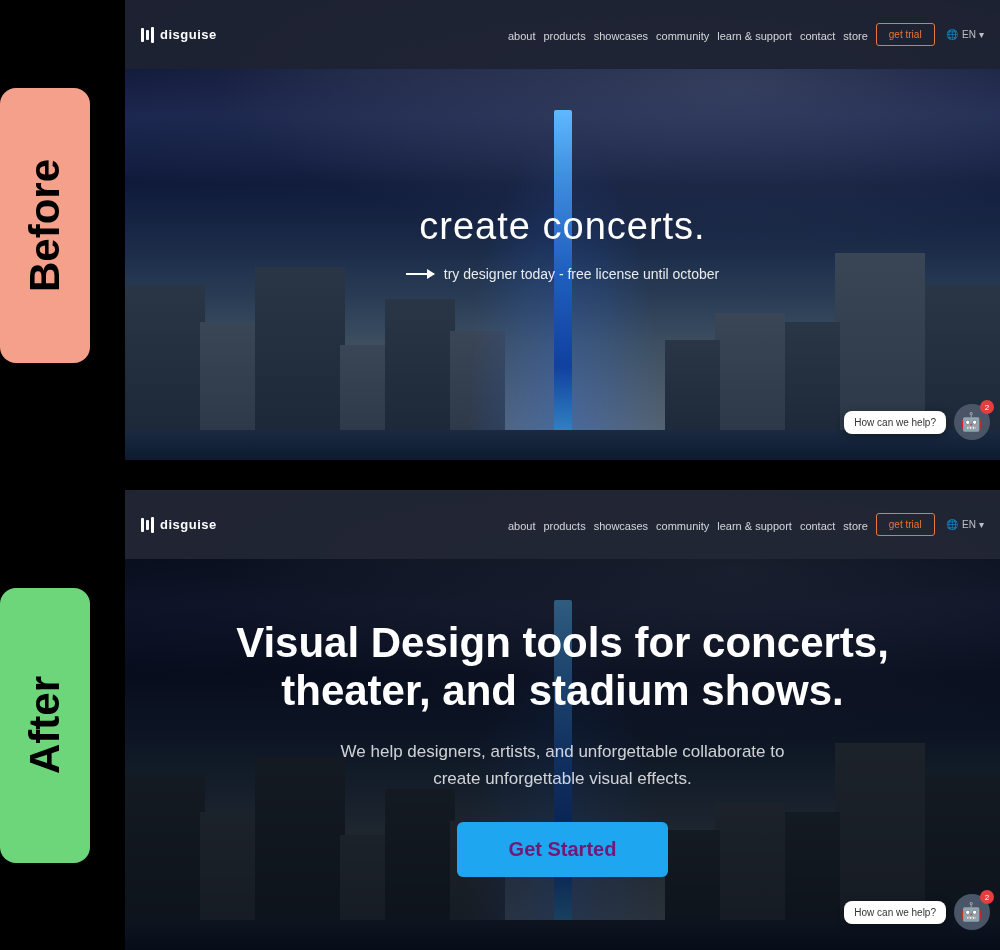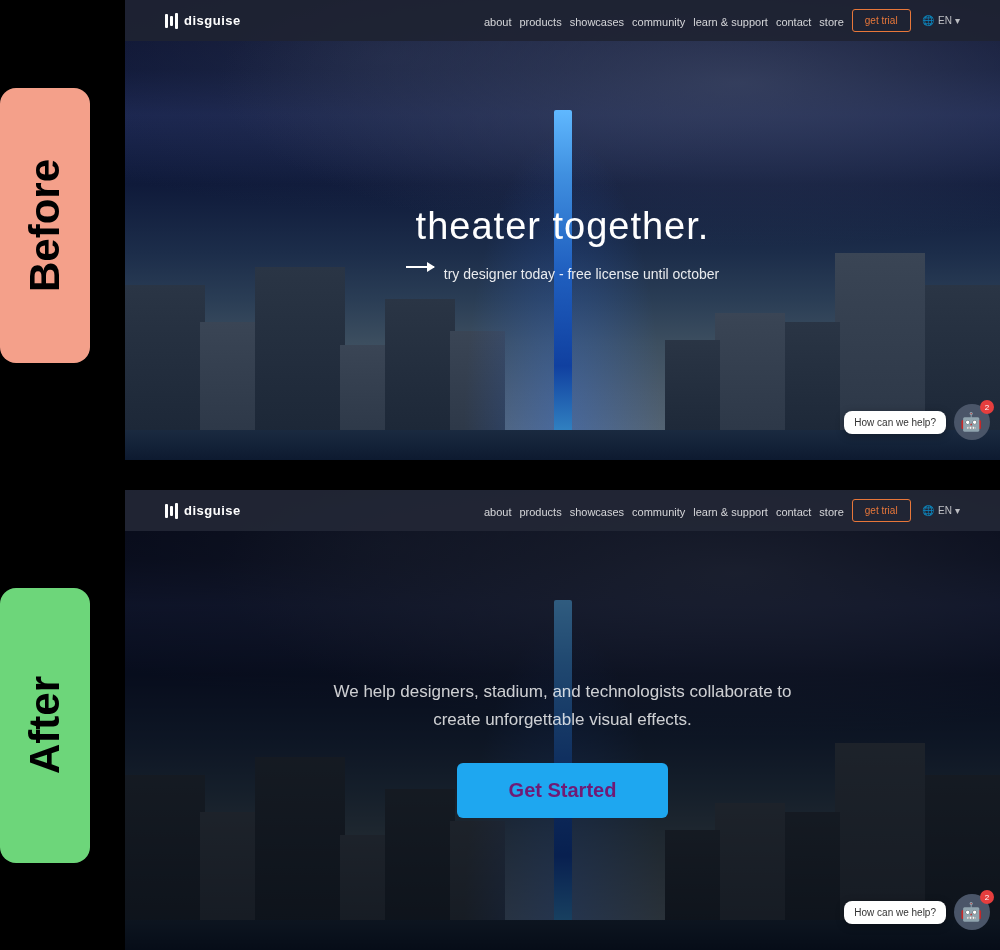--- a/index.html
+++ b/index.html
@@ -126,25 +126,25 @@
       height: 30px;
       background: linear-gradient(180deg, #1a2a40 0%, #0d1a30 100%);
     }
 
     
     .navbar {
       position: absolute;
       top: 0;
       left: 0;
       right: 0;
-      height: 41px;
+      height: 69px;
       background: rgba(30, 35, 50, 0.92);
       display: flex;
       align-items: center;
-      padding: 0 40px;
+      padding: 0 16px;
       z-index: 5;
     }
     .navbar-after {
       background: rgba(35, 40, 55, 0.88);
     }
     .logo {
       display: flex;
       align-items: center;
       gap: 6px;
       color: #fff;
@@ -209,21 +209,21 @@
     }
     .before-heading {
       color: #fff;
       font-size: 38px;
       font-weight: 300;
       letter-spacing: 1px;
       margin-bottom: 18px;
     }
     .before-cta {
       display: flex;
-      align-items: flex-start;
+      align-items: center;
       gap: 10px;
       color: rgba(255,255,255,0.9);
       font-size: 14px;
     }
     .arrow-right {
       width: 28px;
       height: 2px;
       background: #fff;
       position: relative;
     }
@@ -386,21 +386,21 @@
       </li>
     </ul>
     <div class="lang-selector">
       <span>🌐</span>
       <span>EN</span>
       <span>▾</span>
     </div>
   </div>
 
   <div class="before-content">
-    <div class="before-heading">theater together.</div>
+    <div class="before-heading">create concerts.</div>
     <div class="before-cta">
       <div class="arrow-right"></div>
       <span>try designer today - free license until october</span>
     </div>
   </div>
 
   <div class="chat-widget">
     <div class="chat-bubble">
       <span>How can we help?</span>
     </div>
@@ -459,21 +459,22 @@
       </li>
     </ul>
     <div class="lang-selector">
       <span>🌐</span>
       <span>EN</span>
       <span>▾</span>
     </div>
   </div>
 
   <div class="after-content">
-    <div class="after-subtext">We help designers, stadium, and technologists collaborate to create unforgettable visual effects.</div>
+    <div class="after-heading">Visual Design tools for concerts, theater, and stadium shows.</div>
+    <div class="after-subtext">We help designers, artists, and unforgettable collaborate to create unforgettable visual effects.</div>
     <button class="get-started-btn">Get Started</button>
   </div>
 
   <div class="chat-widget">
     <div class="chat-bubble">
       <span>How can we help?</span>
     </div>
     <div class="chat-avatar">
       <span>🤖</span>
       <div class="chat-badge">

